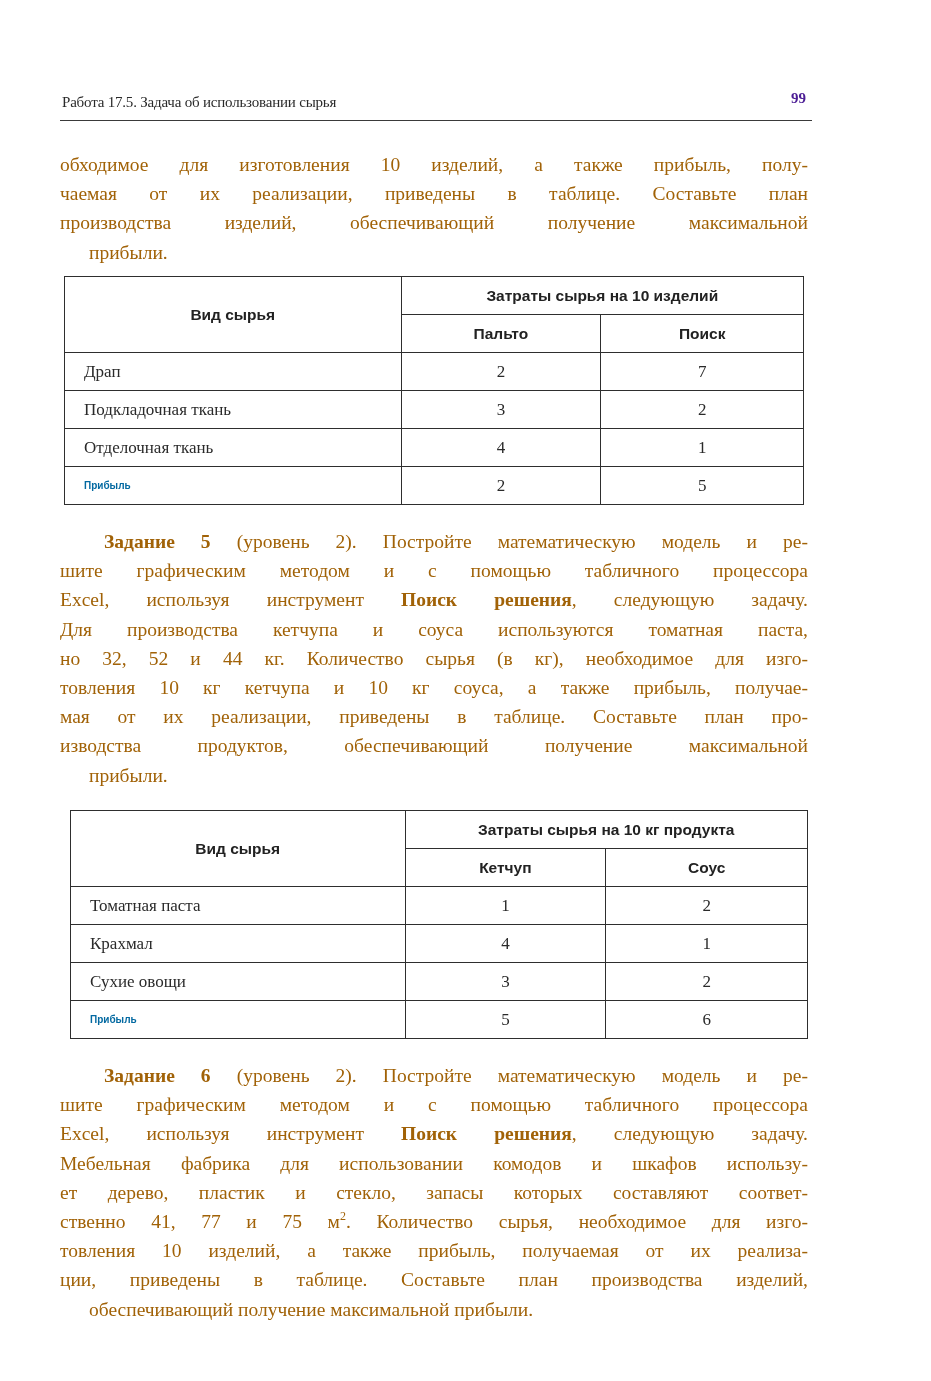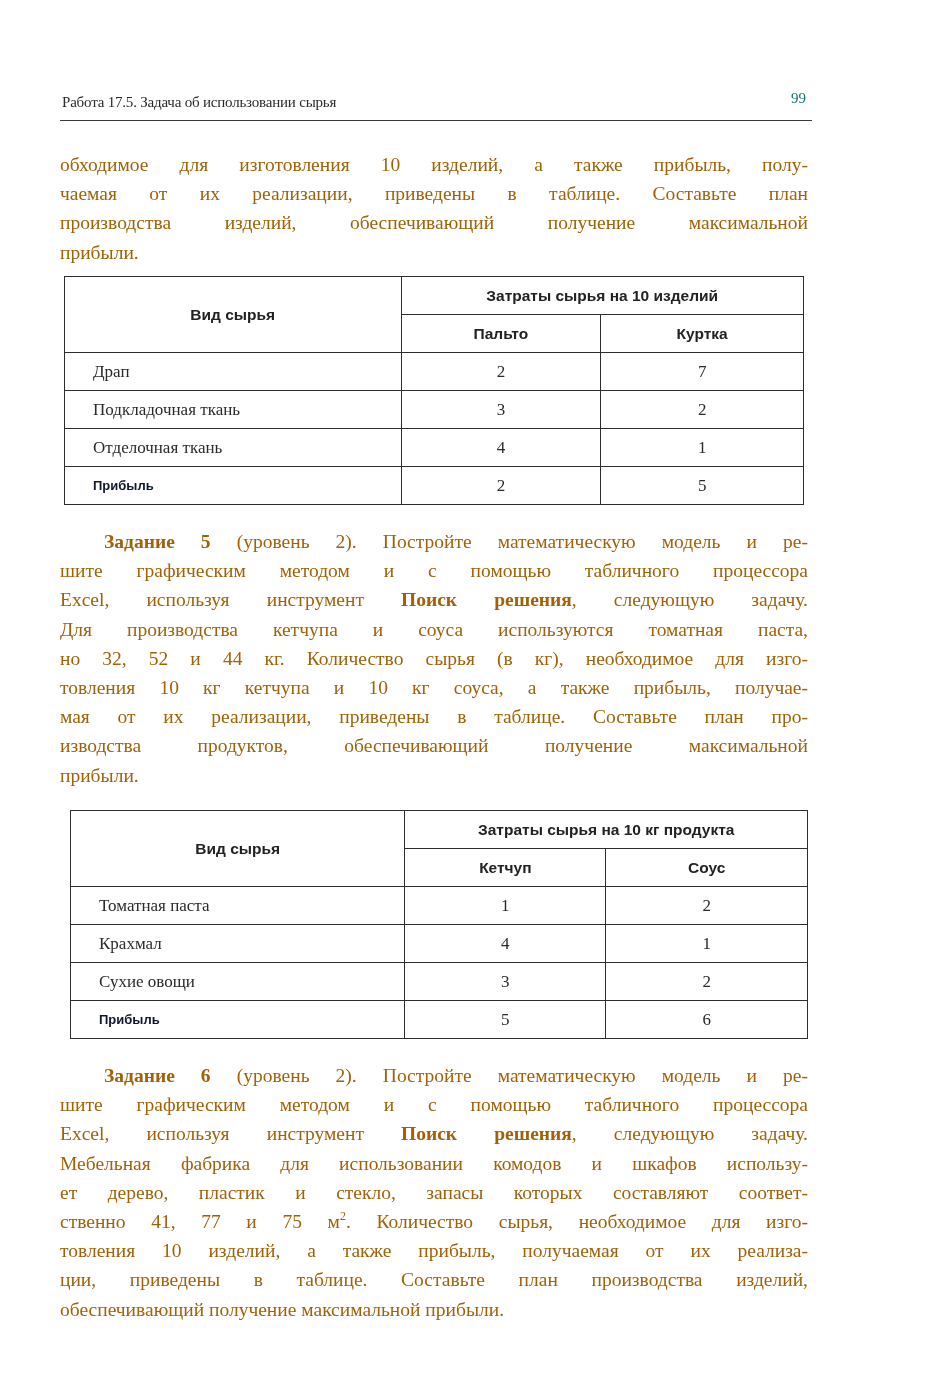--- a/index.html
+++ b/index.html
@@ -29,77 +29,78 @@
       top: 4px;
       font-size: 15px;
       letter-spacing: -0.2px;
       color: #2a2a2a;
     }
     .page-number {
       position: absolute;
       right: 6px;
       top: 0px;
       font-size: 15px;
-      font-weight: normal;
-      color: #0f766e;
+      font-weight: bold;
+      color: #4c1d95;
     }
     .para {
       position: absolute;
       left: 60px;
       width: 748px;
       font-size: 19.5px;
       line-height: 29.2px;
       text-align: justify;
       text-align-last: left;
       color: #a16207;
     }
     .para .line {
       display: block;
       text-align: justify;
       text-align-last: justify;
       white-space: nowrap;
     }
     .para .line.last {
       text-align-last: left;
+      margin-left: 29px;
     }
     .para .indent {
       padding-left: 44px;
     }
     b { font-weight: bold; }
     sup { font-size: 12px; line-height: 0; vertical-align: 8px; }
 
     table.data {
       position: absolute;
       border-collapse: collapse;
       font-size: 17px;
     }
     table.data td, table.data th {
       border: 1.4px solid #2e2e2e;
-      padding: 0 28px;
+      padding: 0 19px;
       height: 37px;
       vertical-align: middle;
     }
     table.data th {
       font-family: "Liberation Sans", "DejaVu Sans", sans-serif;
       font-weight: bold;
       font-size: 15.5px;
       color: #222;
       text-align: center;
     }
     table.data td.name {
       text-align: left;
       font-family: "Liberation Serif", serif;
       font-size: 17px;
       color: #2a2a2a;
     }
     table.data td.name.bold {
       font-family: "Liberation Sans", "DejaVu Sans", sans-serif;
       font-weight: bold;
-      font-size: 13px;
-      color: #0f172a;
+      font-size: 10px;
+      color: #0369a1;
     }
     table.data td.val {
       text-align: center;
       font-size: 17px;
       color: #2a2a2a;
     }
   </style>
 </head>
 <body>
 
@@ -121,21 +122,21 @@
     <col style="width:200px">
     <col style="width:203px">
   </colgroup>
   <tbody>
       <tr>
     <th rowspan="2">Вид сырья</th>
     <th colspan="2">Затраты сырья на 10 изделий</th>
   </tr>
   <tr>
     <th>Пальто</th>
-    <th>Куртка</th>
+    <th>Поиск</th>
   </tr>
   <tr>
     <td class="name">Драп</td>
     <td class="val">2</td>
     <td class="val">7</td>
   </tr>
   <tr>
     <td class="name">Подкладочная ткань</td>
     <td class="val">3</td>
     <td class="val">2</td>

